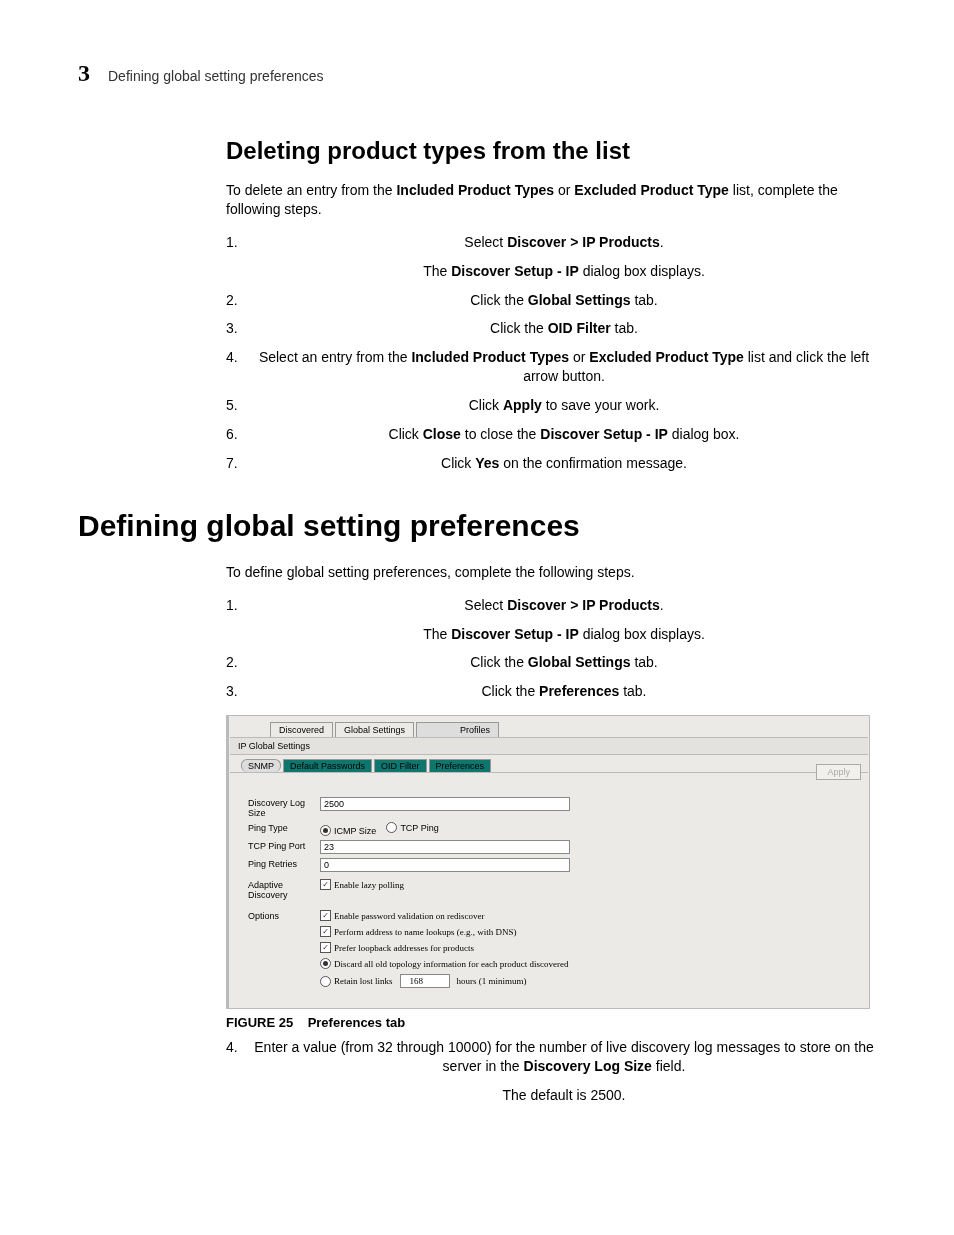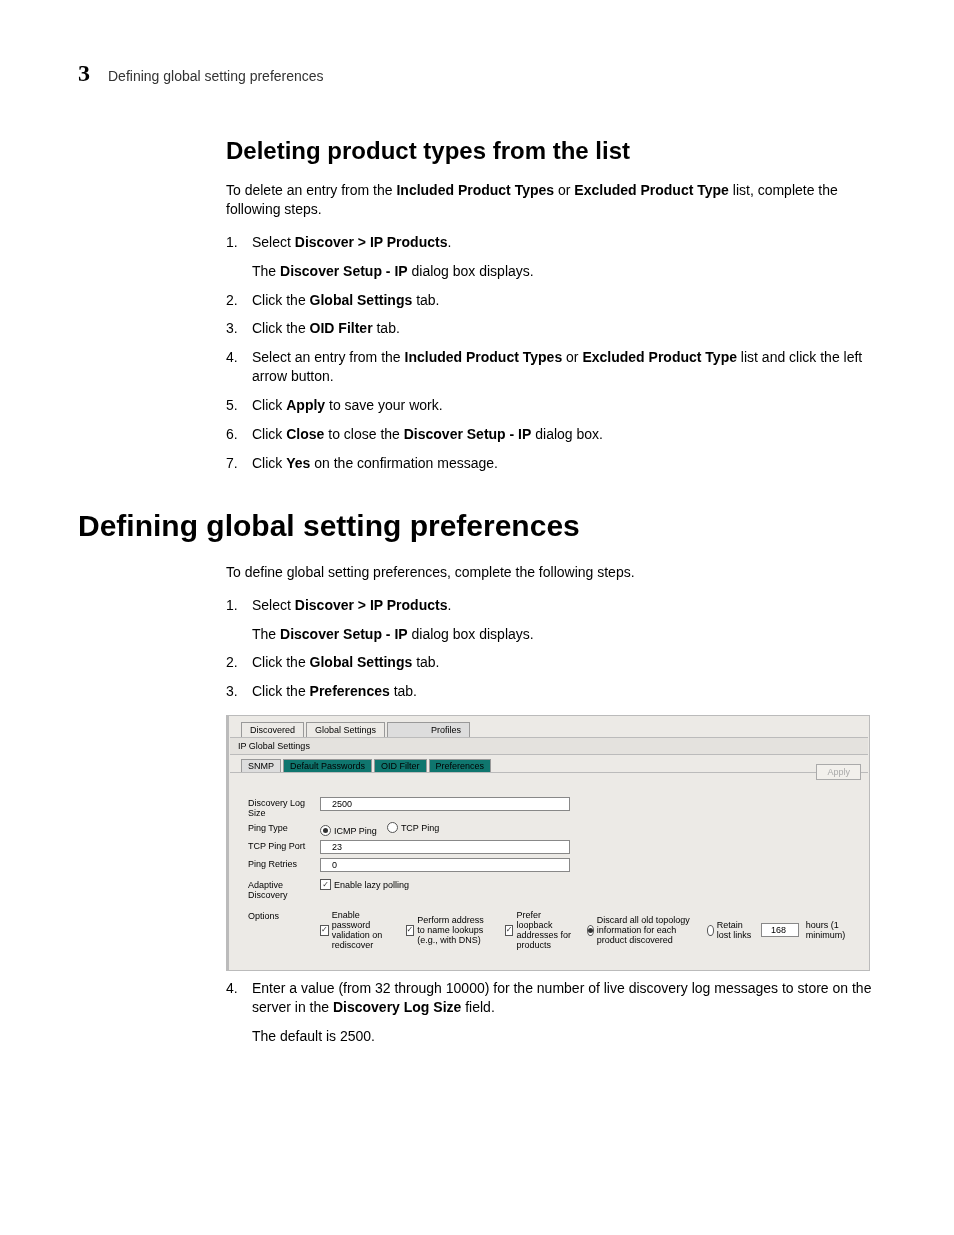--- a/index.html
+++ b/index.html
@@ -64,20 +64,21 @@
   }
   ol.steps > li {
     display: flex;
     margin-bottom: 10px;
   }
   ol.steps > li > .num {
     min-width: 26px;
   }
   ol.steps > li > .txt {
     flex: 1;
+    text-align: center;
   }
   .sub-p {
     margin-top: 10px;
   }
   .b { font-weight: bold; }
   .figure-wrap {
     margin: 14px 0 8px 0;
   }
   .figure-caption {
     font-size: 13px;
@@ -93,20 +94,21 @@
     width: 640px;
     font-size: 9px;
     color: #000;
     position: relative;
     padding-bottom: 12px;
   }
   .dlg-tabs-outer {
     display: flex;
     gap: 2px;
     padding: 6px 12px 0 12px;
+    margin-left: 29px;
   }
   .dlg-tab {
     border: 1px solid #999;
     border-bottom: none;
     background: #eceae6;
     padding: 2px 8px;
     font-size: 9px;
   }
   .dlg-tab.active {
     background: #ddd;
@@ -125,21 +127,21 @@
     gap: 2px;
     padding: 4px 12px 0 12px;
   }
   .dlg-inner-tab {
     border: 1px solid #999;
     border-bottom: none;
     background: #0f766e;
     padding: 1px 6px;
     font-size: 9px;
   }
-  .dlg-inner-tab.active { background: #ddd; }
+  .dlg-inner-tab.active { background: #ddd; border-radius: 6px; }
   .dlg-body {
     padding: 10px 18px 4px 18px;
     border-top: 1px solid #bbb;
     margin: 0 1px;
   }
   .dlg-row {
     display: flex;
     align-items: flex-start;
     margin-bottom: 4px;
   }
@@ -150,38 +152,38 @@
     padding-top: 1px;
   }
   .dlg-field {
     flex: 1;
     font-size: 9px;
   }
   .dlg-input {
     border: 1px solid #888;
     background: #fff;
     font-size: 9px;
-    padding: 1px 11px;
+    padding: 1px 3px;
     width: 250px;
     display: inline-block;
     box-sizing: border-box;
   }
   .dlg-radio, .dlg-check {
     display: inline-flex;
     align-items: center;
     gap: 3px;
   }
   .dlg-radio .dot, .dlg-check .box {
     width: 9px; height: 9px; border: 1px solid #555; background:#fff;
     display:inline-flex; align-items:center; justify-content:center;
   }
   .dlg-radio .dot { border-radius:50%; }
   .dlg-radio .dot.on::after { content:""; width:5px; height:5px; background:#333; border-radius:50%; }
   .dlg-check .box.on::after { content:"✓"; font-size:8px; line-height:8px; color:#333; }
-  .dlg-opts-col { display:flex; flex-direction:row; gap:15px; }
+  .dlg-opts-col { display:flex; flex-direction:column; gap:5px;font-family:Liberation Serif, serif; }
   .apply-btn {
     position: absolute;
     right: 8px;
     top: 48px;
     border: 1px solid #aaa;
     background: #f2f0ec;
     color: #aaa;
     font-size: 9px;
     padding: 2px 10px;
   }
@@ -302,21 +304,21 @@
           <div style="height:14px"></div>
           <div class="dlg-row">
             <div class="dlg-label">Discovery Log Size</div>
             <div class="dlg-field"><span class="dlg-input">2500</span></div>
           </div>
           <div class="dlg-row">
             <div class="dlg-label">Ping Type</div>
             <div class="dlg-field">
               <span class="dlg-radio">
                   <span class="dot on"></span>
-                  <span>ICMP Ping</span>
+                  <span>ICMP Size</span>
                 </span>
               &nbsp;&nbsp;
               <span class="dlg-radio">
                   <span class="dot"></span>
                   <span>TCP Ping</span>
                 </span>
             </div>
           </div>
           <div class="dlg-row">
             <div class="dlg-label">TCP Ping Port</div>
@@ -358,20 +360,23 @@
               <span class="dlg-radio">
                 <span class="dot"></span>
                   <span>Retain lost links</span>
                 <span class="hrs-input">168</span>
                 <span>hours (1 minimum)</span>
               </span>
             </div>
           </div>
         </div>
       </div>
+      <div class="figure-caption">
+        <span class="fig-label">FIGURE 25</span>&nbsp;&nbsp;&nbsp;&nbsp;<span class="b">Preferences tab</span>
+      </div>
     </div>
 
     <ol class="steps" start="4">
       <li>
           <span class="num">4.</span>
           <span class="txt">
         <span>Enter a value (from 32 through 10000) for the number of live discovery log messages to store on the server in the </span><span class="b">Discovery Log Size</span><span> field.</span>
         <div class="sub-p">The default is 2500.</div>
       </span>
         </li>

